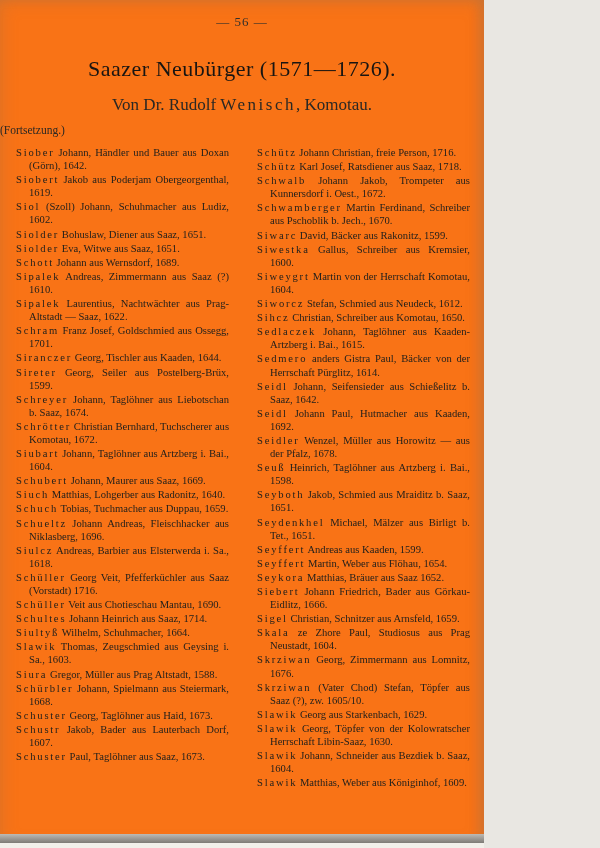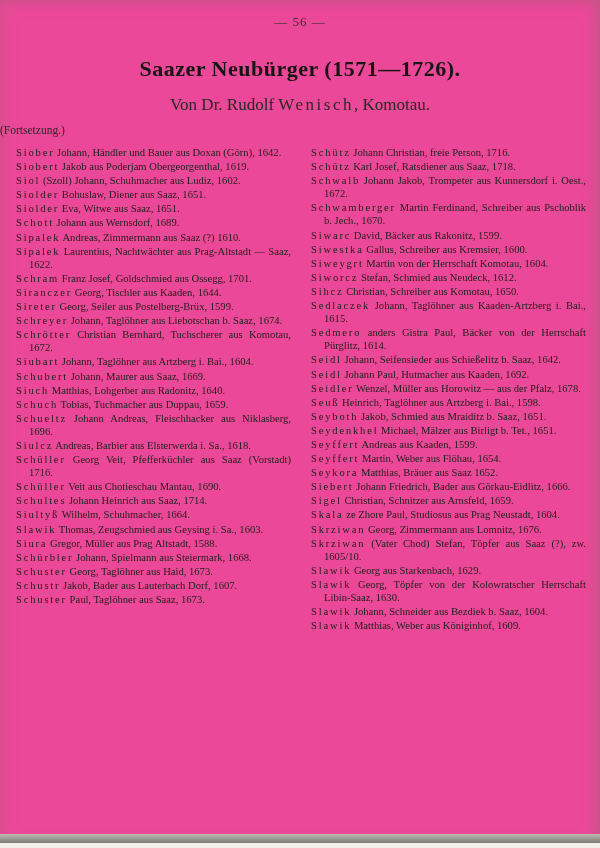--- a/index.html
+++ b/index.html
@@ -4,57 +4,57 @@
 <style>
   html, body { margin: 0; padding: 0; }
   body {
     width: 600px; height: 848px;
     font-family: "Liberation Serif", "DejaVu Serif", serif;
     background: #e9e7e2;
     overflow: hidden;
   }
   .page {
     position: relative;
-    width: 600px; height: 848px;
-    background: #ec4899;
+    width: 484px; height: 848px;
+    background: #f97316;
     color: #1f1d1a;
     box-shadow: inset 0 0 18px rgba(120,115,105,.25), inset -6px 0 10px rgba(120,115,105,.18);
     box-sizing: border-box;
   }
   .page-number {
     text-align: center;
     padding-top: 14px;
     font-size: 13px;
     letter-spacing: 1px;
     color: #33302b;
   }
   .title {
     text-align: center;
     margin: 26px 0 0 0;
     font-size: 22px;
-    font-weight: bold;
+    font-weight: normal;
     letter-spacing: .5px;
     color: #181512;
   }
   .byline {
     text-align: center;
     margin-top: 13px;
     font-size: 17px;
     color: #2a2824;
   }
   .byline .spaced { letter-spacing: 2.5px; }
   .continuation {
     text-align: left;
     margin-top: 9px;
     font-size: 11.5px;
     color: #2a2824;
   }
   .columns {
     display: flex;
-    gap: 20px;
+    gap: 28px;
     padding: 10px 14px 0 16px;
     height: 688px;
     overflow: hidden;
   }
   .column {
     width: 279px;
     box-sizing: border-box;
   }
   .entry {
     margin: 0 0 1px 0;

